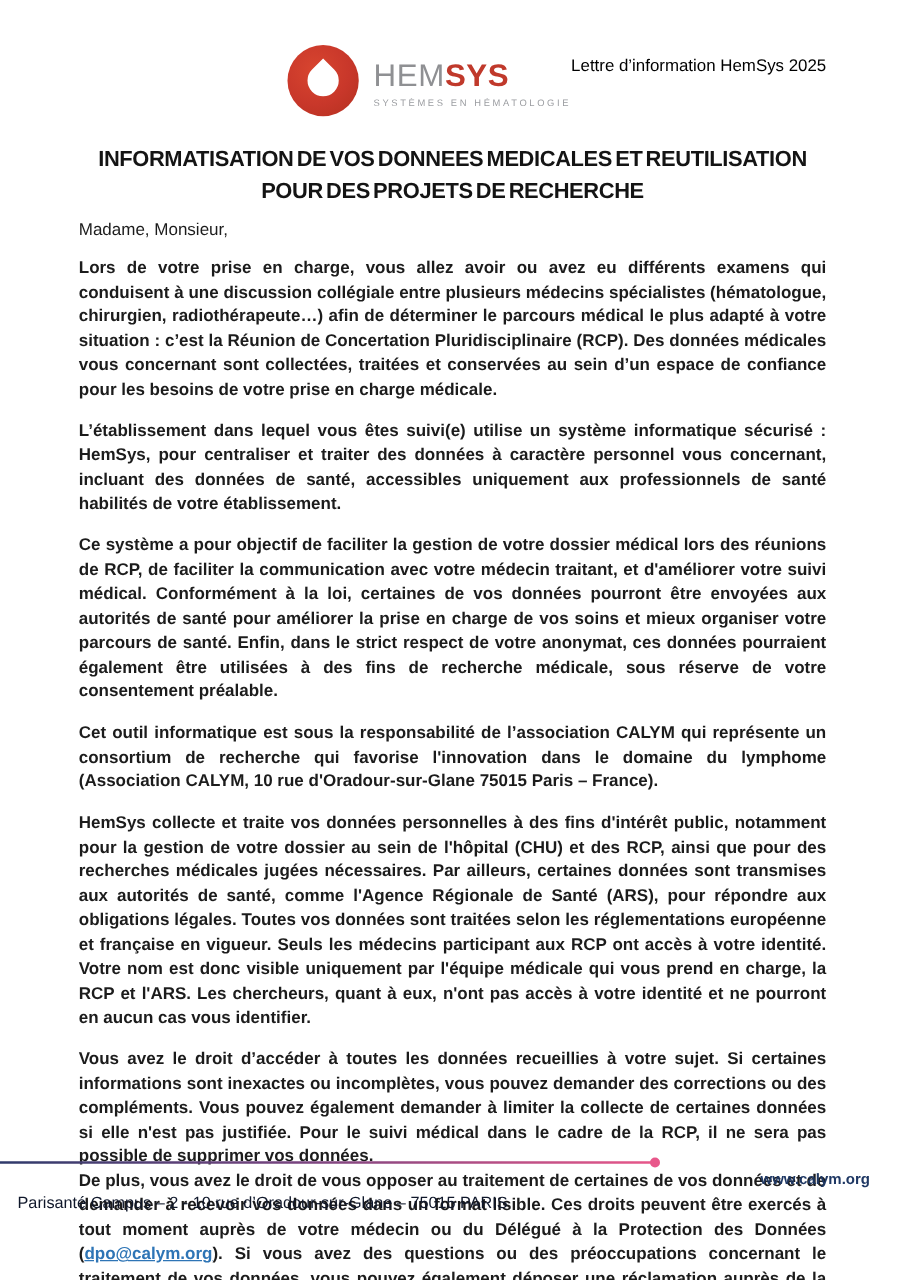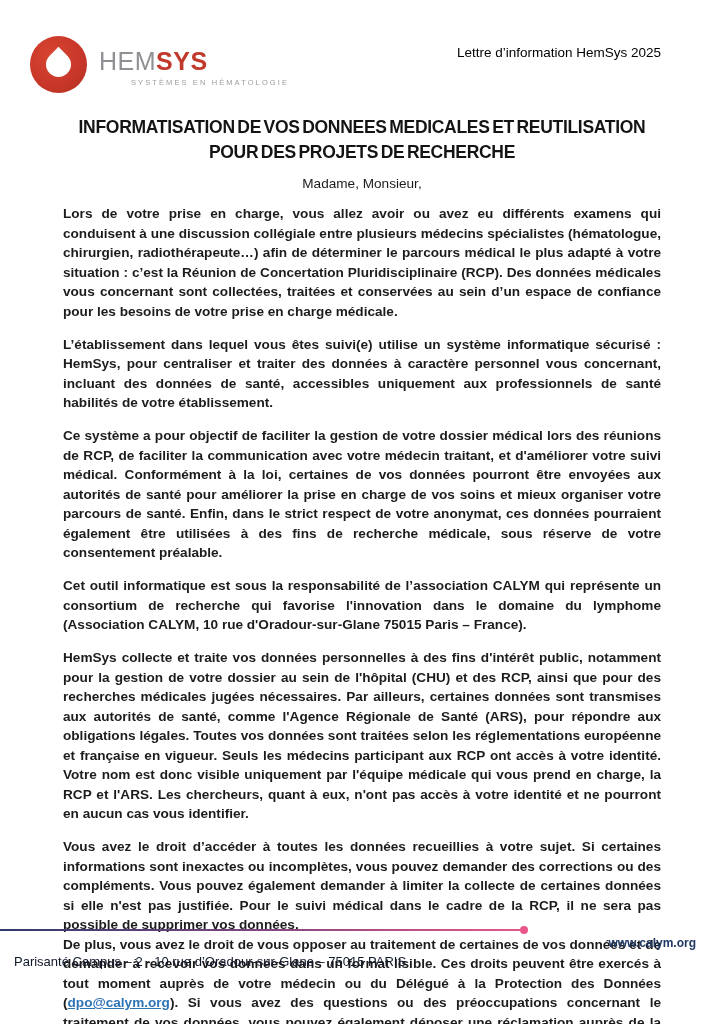--- a/index.html
+++ b/index.html
@@ -7,51 +7,51 @@
     width: 723px; height: 1024px;
     background: #ffffff;
     font-family: "Liberation Sans", sans-serif;
     color: #1c1c1c;
     position: relative;
     overflow: hidden;
   }
   .page { padding: 36px 62px 0 63px; }
 
   
-  .header-row { display: flex; justify-content: space-between; align-items: flex-start; margin-left: -33px; height: 62px; }
+  .header-row { display: flex; justify-content: flex-end; align-items: flex-start; margin-left: -33px; height: 62px; }
   .logo { display: flex; align-items: flex-start; }
   .logo-icon {
     width: 57px; height: 57px; border-radius: 50%;
     background: radial-gradient(circle at 38% 35%, #d8452f 0%, #c8372a 55%, #b2301f 100%);
     position: relative; flex: 0 0 auto;
   }
   .droplet {
     position: absolute; left: 16px; top: 16px;
     width: 25px; height: 25px; background: #ffffff;
     border-radius: 0 50% 50% 50%;
     transform: rotate(45deg);
   }
   .logo-textblock { margin: 13px 0 0 12px; }
   .logo-word { font-size: 25px; line-height: 1; letter-spacing: 0.5px; }
   .logo-word .hem { color: #8f9093; font-weight: 500; }
   .logo-word .sys { color: #c0392b; font-weight: 800; }
-  .logo-tagline { font-size: 7.5px; color: #9b9da1; letter-spacing: 2.1px; margin-top: 4px; font-weight: 500; margin-left: 32px; }
+  .logo-tagline { font-size: 7.5px; color: #9b9da1; letter-spacing: 2.1px; margin-top: 4px; font-weight: 500; }
   .edition { margin-top: 9px; color: #000000; font-size: 13.5px; white-space: nowrap; }
 
   
   .title {
     margin: 17px 0 0; padding: 0 4px;
     text-align: center;
     font-size: 17.5px; font-weight: 600; color: #141414;
     letter-spacing: -0.3px; word-spacing: -2px;
     line-height: 1.42;
   }
 
   
-  .salutation { margin: 11px 0 0; font-size: 13.6px; text-align: center; }
+  .salutation { margin: 11px 0 0; font-size: 13.6px; }
   .para {
     margin: 13.5px 0 0;
     font-size: 13.6px; line-height: 19.5px;
     text-align: justify;
     font-weight: bold;
   }
   .no-gap { margin-top: 0; }
   a.doclink { color: #2e75b6; text-decoration: underline; cursor: pointer; }
 
   

